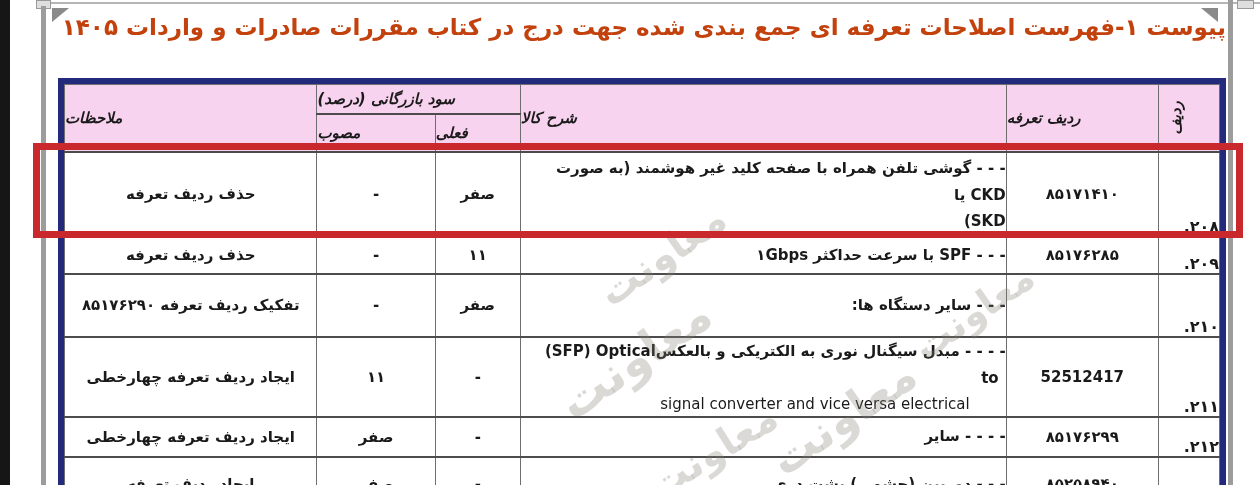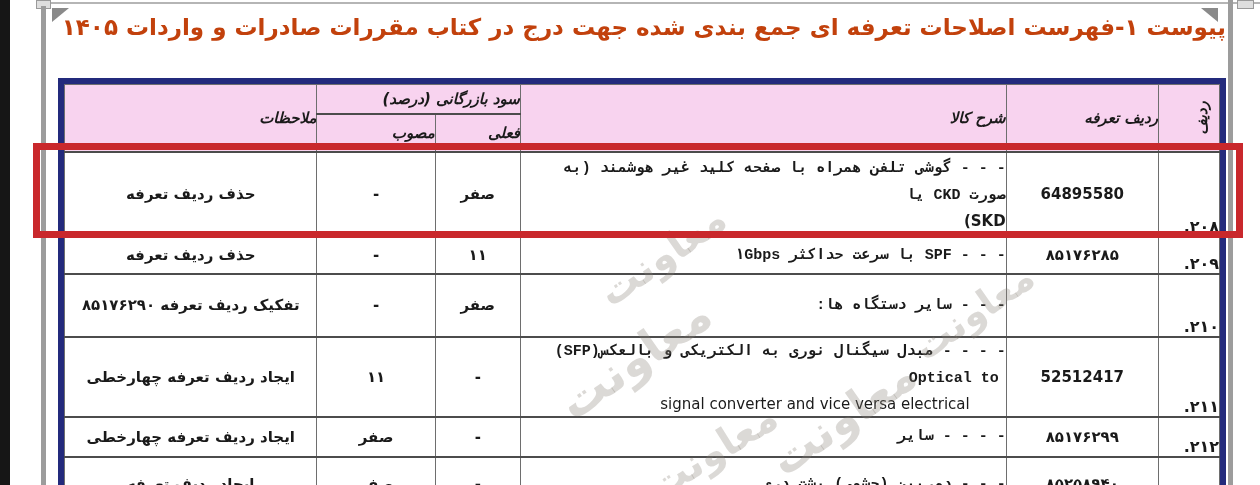--- a/index.html
+++ b/index.html
@@ -31,33 +31,33 @@
   table.tariff{
     width:1156px;border-collapse:collapse;table-layout:fixed;
     direction:rtl;font-size:15px;color:#1a1a1a;
   }
   table.tariff td, table.tariff th{
     border:1px solid #6e6e6e;border-bottom:2px solid #4c4c4c;
     padding:0;overflow:hidden;
   }
   table.tariff th{
     background:#f8d3ef;font-weight:bold;font-style:italic;
-    text-align:right;vertical-align:middle;font-size:15px;
+    text-align:left;vertical-align:middle;font-size:15px;
   }
   tr.hr1{height:29px;} tr.hr2{height:38px;}
   tr.r208{height:85px;} tr.r209{height:37px;} tr.r210{height:63px;}
   tr.r211{height:60px;} tr.r212{height:40px;} tr.r213{height:55px;}
   .td-radif{vertical-align:bottom;text-align:right;font-weight:bold;font-size:16px;padding-bottom:5px;}
   .td-tariff{text-align:center;vertical-align:middle;font-weight:bold;}
   .td-desc{vertical-align:middle;text-align:right;padding:2px 6px 2px 4px;line-height:27px;}
   .td-num{text-align:center;vertical-align:middle;font-weight:bold;}
   .td-mol{text-align:center;vertical-align:middle;font-weight:bold;}
   .rot{display:inline-block;transform:rotate(-90deg);font-weight:bold;font-size:15px;letter-spacing:1px;}
   .en-seg{direction:ltr;unicode-bidi:embed;margin-right:7px;font-weight:bold;}
-  .l1{font-weight:600;font-family:Liberation Mono, monospace;}
+  .l1{font-weight:600;}
   .l2{line-height:24px;font-weight:600;}
   .l2-en{direction:ltr;text-align:right;padding-right:36px;font-weight:normal;line-height:24px;}
   
   .highlight-box{
     left:33px;top:143px;width:1210px;height:95px;box-sizing:border-box;
     border:7px solid #c9282c;z-index:5;background:transparent;
   }
   
   .wm{
     position:absolute;z-index:3;pointer-events:none;user-select:none;
@@ -111,21 +111,21 @@
           <th rowspan="2">ملاحظات</th>
         </tr>
         <tr class="hr2">
           <th>فعلی</th>
           <th>مصوب</th>
         </tr>
       </thead>
       <tbody>
         <tr class="r208">
           <td class="td-radif">۲۰۸.</td>
-          <td class="td-tariff">64895580</td>
+          <td class="td-tariff">۸۵۱۷۱۴۱۰</td>
           <td class="td-desc">
             <div class="l1">- - - گوشی تلفن همراه با صفحه کلید غیر هوشمند (به صورت CKD یا</div>
             <div class="l2">SKD)</div>
           </td>
           <td class="td-num">صفر</td>
           <td class="td-num">-</td>
           <td class="td-mol">حذف ردیف تعرفه</td>
         </tr>
         <tr class="r209">
           <td class="td-radif">۲۰۹.</td>

